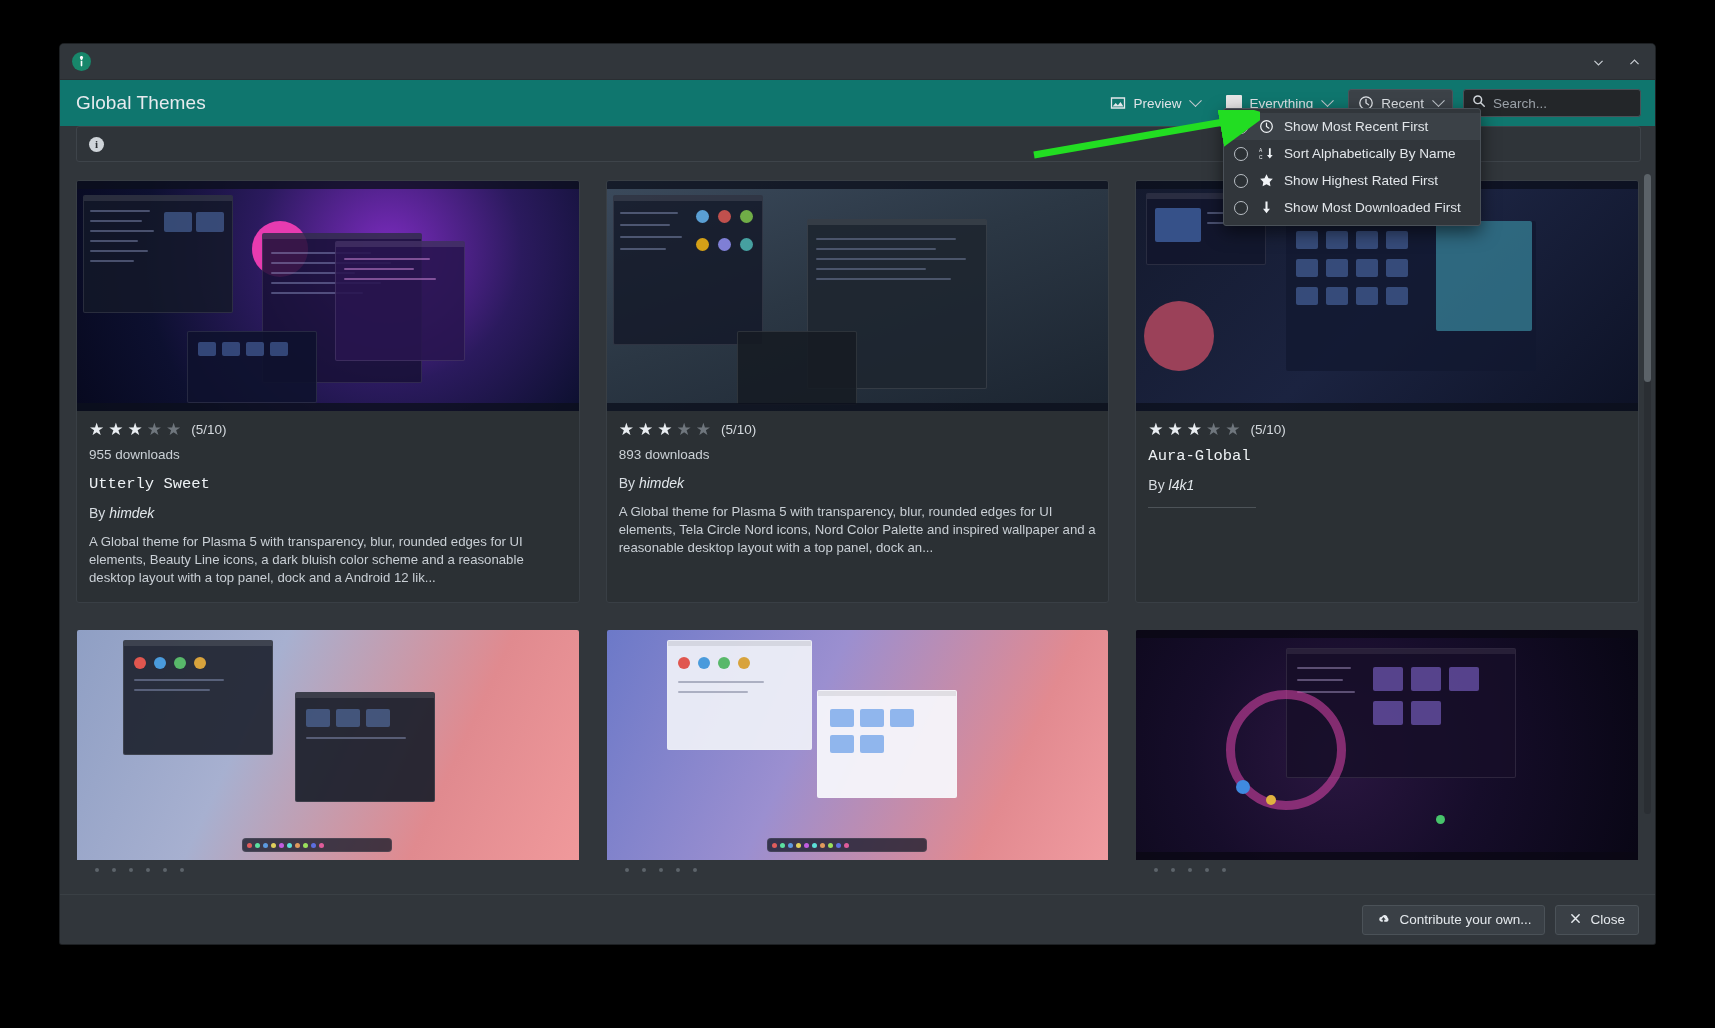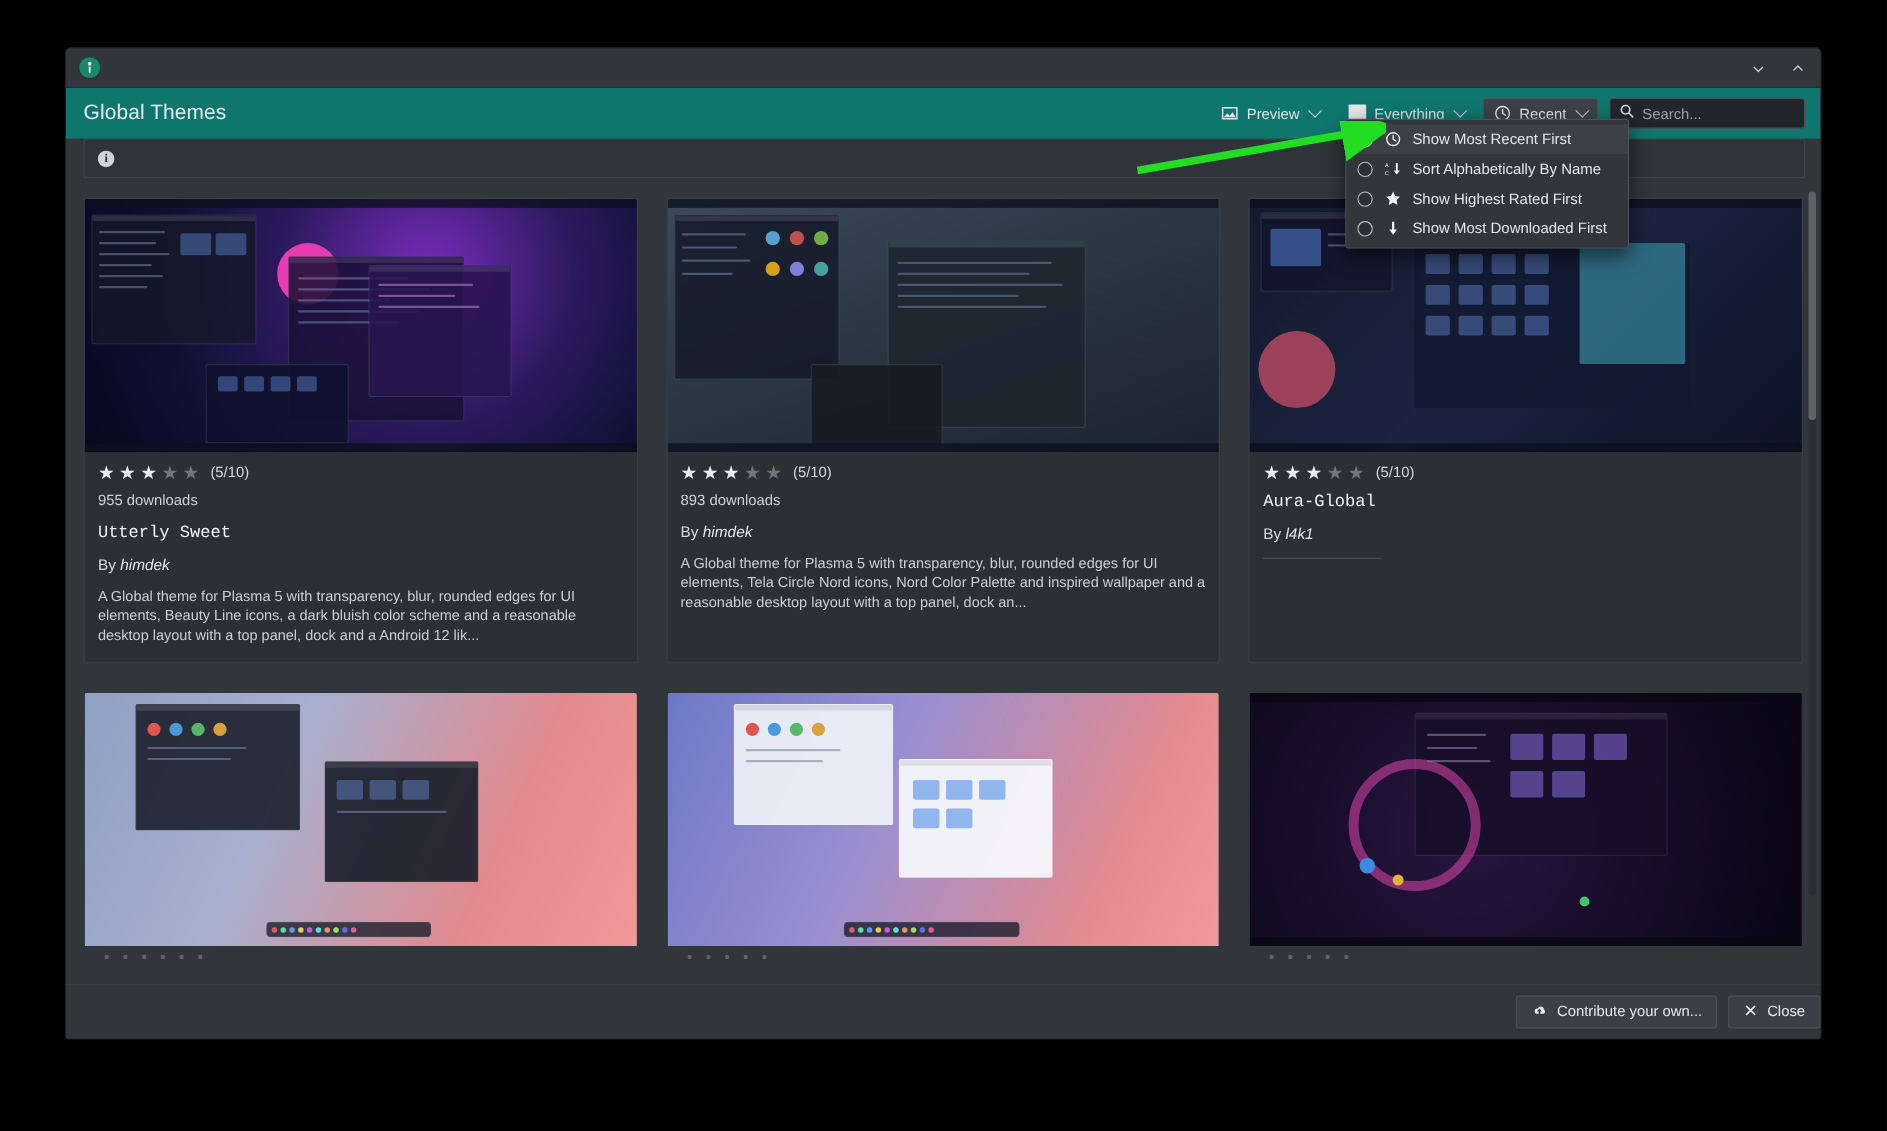--- a/index.html
+++ b/index.html
@@ -199,21 +199,21 @@
     width: 7px; height: 208px;
     background: #5b6view; background: #5b6268; border-radius: 4px;
   }
 
   
   .footer {
     flex: 0 0 50px; height: 50px;
     background: #31363b;
     border-top: 1px solid #3a4045;
     display: flex; align-items: center; justify-content: flex-end;
-    gap: 10px; padding: 0 0;
+    gap: 10px; padding: 0 16px;
   }
   .btn {
     height: 30px;
     display: flex; align-items: center; gap: 8px;
     padding: 0 13px;
     background: #3a4046;
     border: 1px solid #4b5258;
     border-radius: 3px;
     color: #e4e8ec; font-size: 13.5px;
     cursor: pointer; white-space: nowrap;

